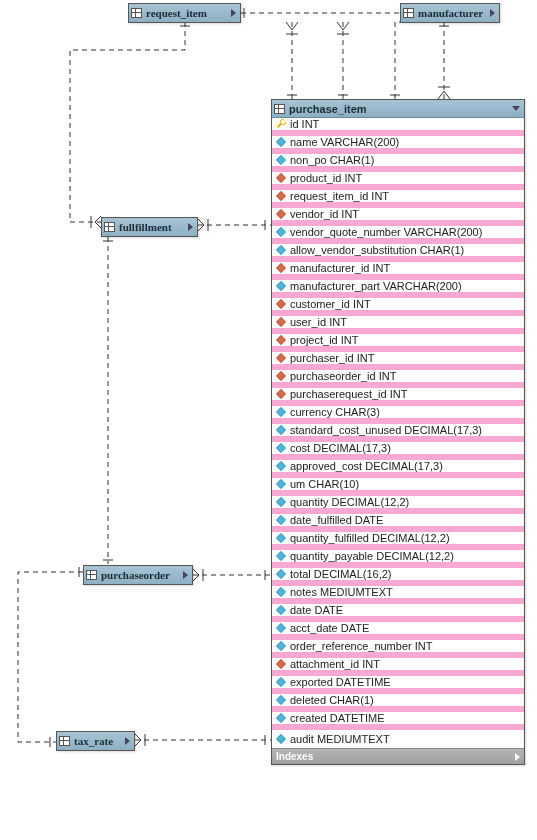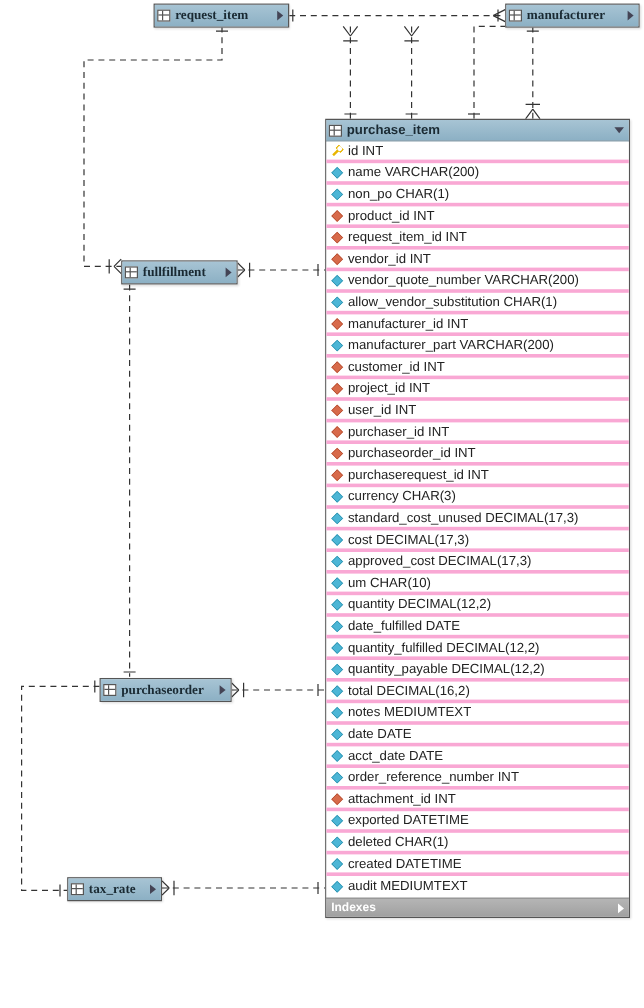--- a/index.html
+++ b/index.html
@@ -69,21 +69,21 @@
     border-top: 5px solid #445;
   }
   .col-list {
     background: #fff;
   }
   .col-row {
     height: 18px;
     display: flex;
     align-items: center;
     padding: 0 4px;
-    border-bottom: 3px solid #f9a8d4;
+    border-bottom: 6px solid #f9a8d4;
     color: #222;
   }
   .col-row:last-child { border-bottom: none; }
   .col-icon {
     width: 10px; height: 10px;
     margin-right: 4px;
     flex-shrink: 0;
   }
   .col-icon.key {
     
@@ -161,21 +161,21 @@
   <path class="notch" d="M141 740 L135 734 M141 740 L135 746 M145 734 L145 746 M265 735 L265 745"></path>
 </svg>
 
 <div id="ent-request_item" class="entity" style="left: 128px; top: 3px; width: 113px;">
   <div class="entity-header small">
     <span class="table-icon"></span>
     <span class="title">request_item</span>
     <span class="expander right"></span>
   </div>
 </div>
-<div id="ent-manufacturer" class="entity" style="left: 421px; top: 3px; width: 112px;">
+<div id="ent-manufacturer" class="entity" style="left: 400px; top: 3px; width: 100px;">
   <div class="entity-header small">
     <span class="table-icon"></span>
     <span class="title">manufacturer</span>
     <span class="expander right"></span>
   </div>
 </div>
 <div id="ent-fullfillment" class="entity" style="left: 101px; top: 217px; width: 97px;">
   <div class="entity-header small">
     <span class="table-icon"></span>
     <span class="title">fullfillment</span>
@@ -243,25 +243,25 @@
       <div class="col-row">
         <span class="col-icon diamond field"></span>
         <span>manufacturer_part VARCHAR(200)</span>
       </div>
       <div class="col-row">
         <span class="col-icon diamond fk"></span>
         <span>customer_id INT</span>
       </div>
       <div class="col-row">
         <span class="col-icon diamond fk"></span>
+        <span>user_id INT</span>
+      </div>
+      <div class="col-row">
+        <span class="col-icon diamond fk"></span>
         <span>project_id INT</span>
-      </div>
-      <div class="col-row">
-        <span class="col-icon diamond fk"></span>
-        <span>user_id INT</span>
       </div>
       <div class="col-row">
         <span class="col-icon diamond fk"></span>
         <span>purchaser_id INT</span>
       </div>
       <div class="col-row">
         <span class="col-icon diamond fk"></span>
         <span>purchaseorder_id INT</span>
       </div>
       <div class="col-row">

